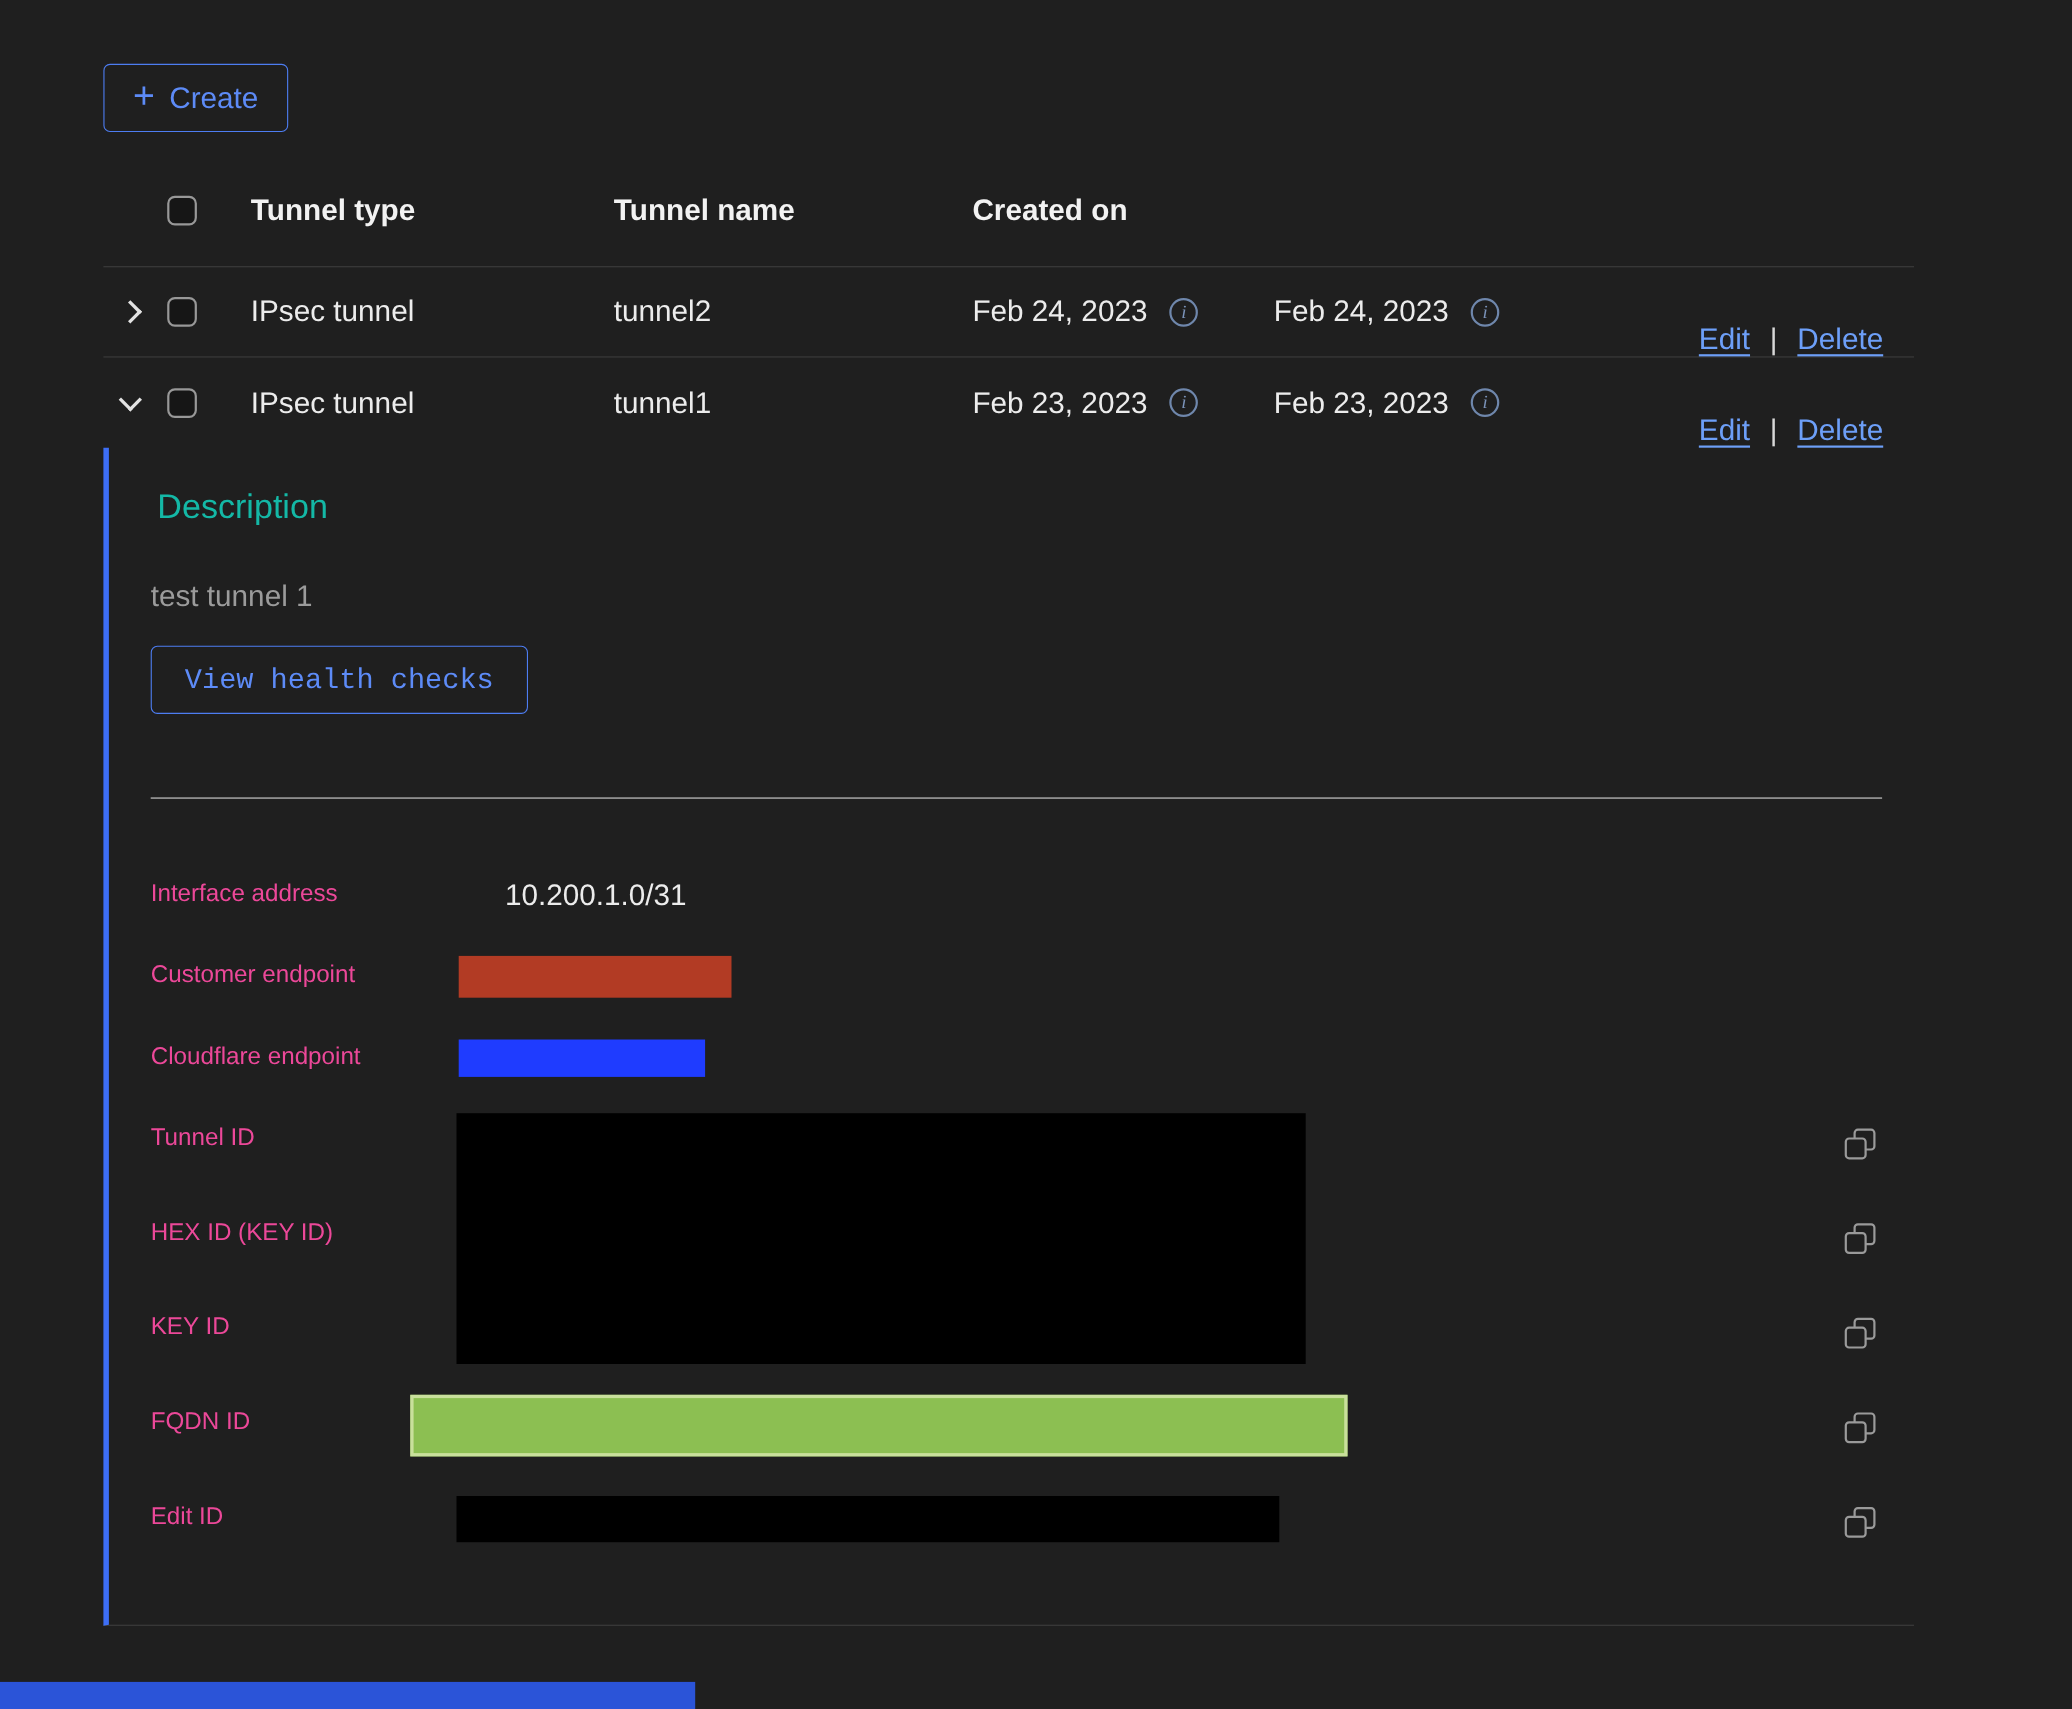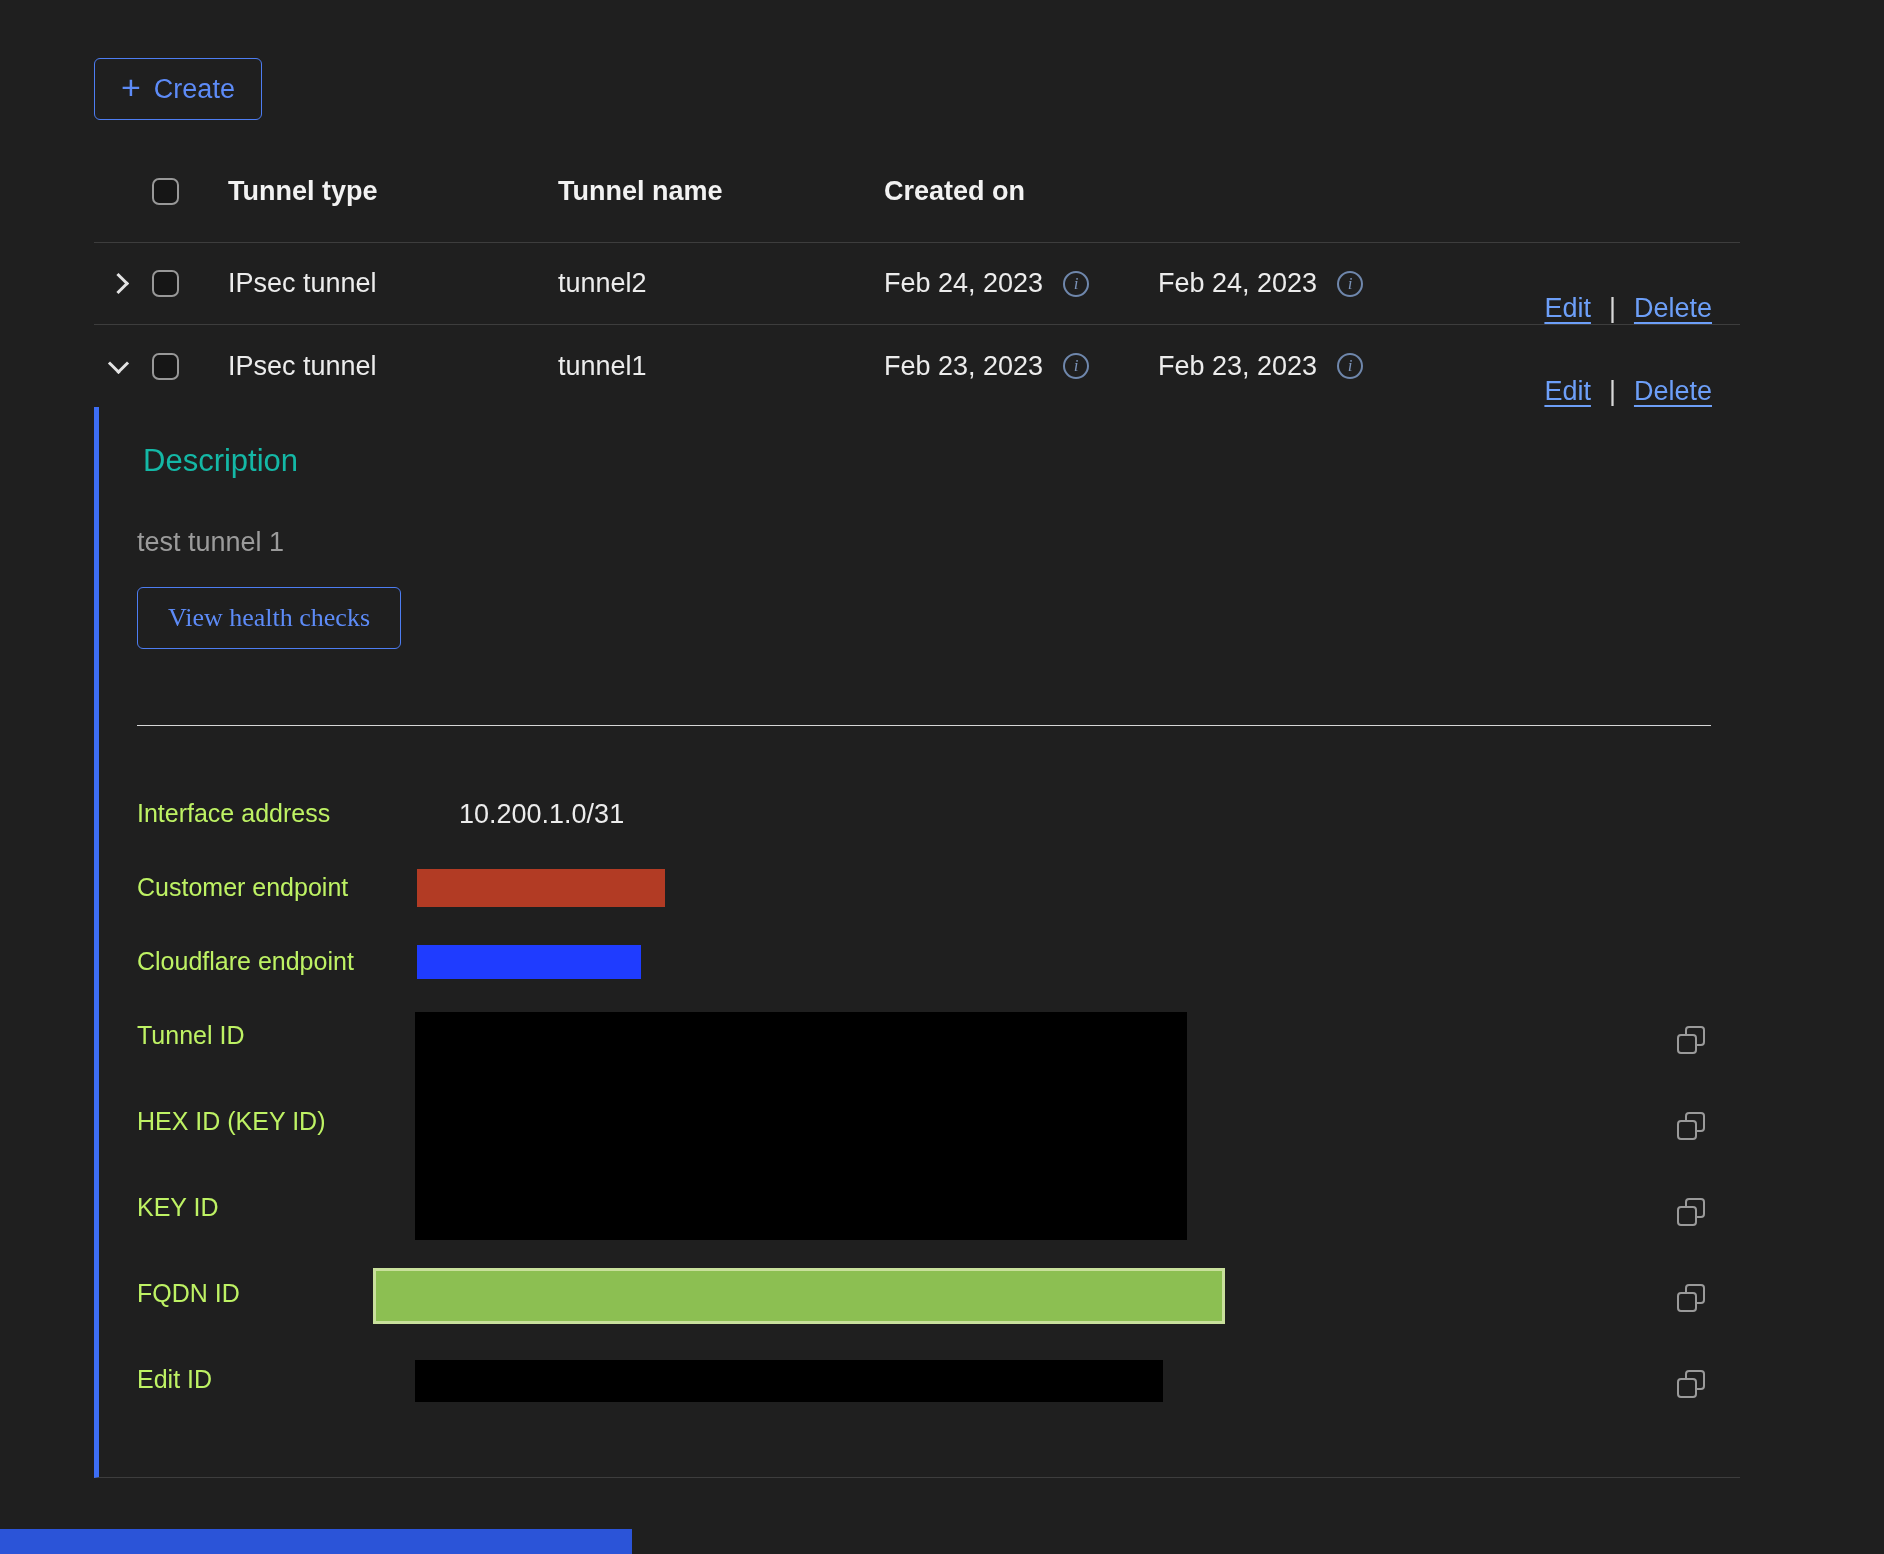--- a/index.html
+++ b/index.html
@@ -44,24 +44,24 @@
   .link { color:#6d9ff8; text-decoration:underline; text-underline-offset:5px; cursor:pointer; }
   .pipe { color:#d8d8d8; margin:0 18px; }
 
   
   .panel { position:absolute; left:94px; top:407px; width:1646px; height:1071px;
     border-left:5px solid #3d6ef5; border-bottom:1px solid #3d3d3d; }
   .desc-label { position:absolute; left:44px; top:36px; font-size:31px; color:#14b8a6; }
   .desc-value { position:absolute; left:38px; top:120px; font-size:27px; color:#9b9b9b; }
   .health-btn { position:absolute; left:38px; top:180px; height:62px; padding:0 30px;
     background:transparent; border:1px solid #4d7df2; border-radius:6px; color:#5d8bf7;
-    font-size:26px; font-family:Liberation Serif, serif; cursor:pointer; }
+    font-size:26px; font-family:Liberation Mono, monospace; cursor:pointer; }
   .divider { position:absolute; left:38px; top:318px; width:1574px; height:1px; background:#d6d6d6; }
 
-  .f-label { position:absolute; left:38px; font-size:25px; color:#bef264; }
+  .f-label { position:absolute; left:38px; font-size:22px; color:#ec4899; }
   .f-value { position:absolute; left:360px; font-size:27px; color:#ececec; }
   .l-interface { top:392px; } .v-interface { top:392px; }
   .l-customer { top:466px; }
   .l-cloudflare { top:540px; }
   .l-tunnel { top:614px; }
   .l-hex { top:700px; }
   .l-key { top:786px; }
   .l-fqdn { top:872px; }
   .l-user { top:958px; }
 

